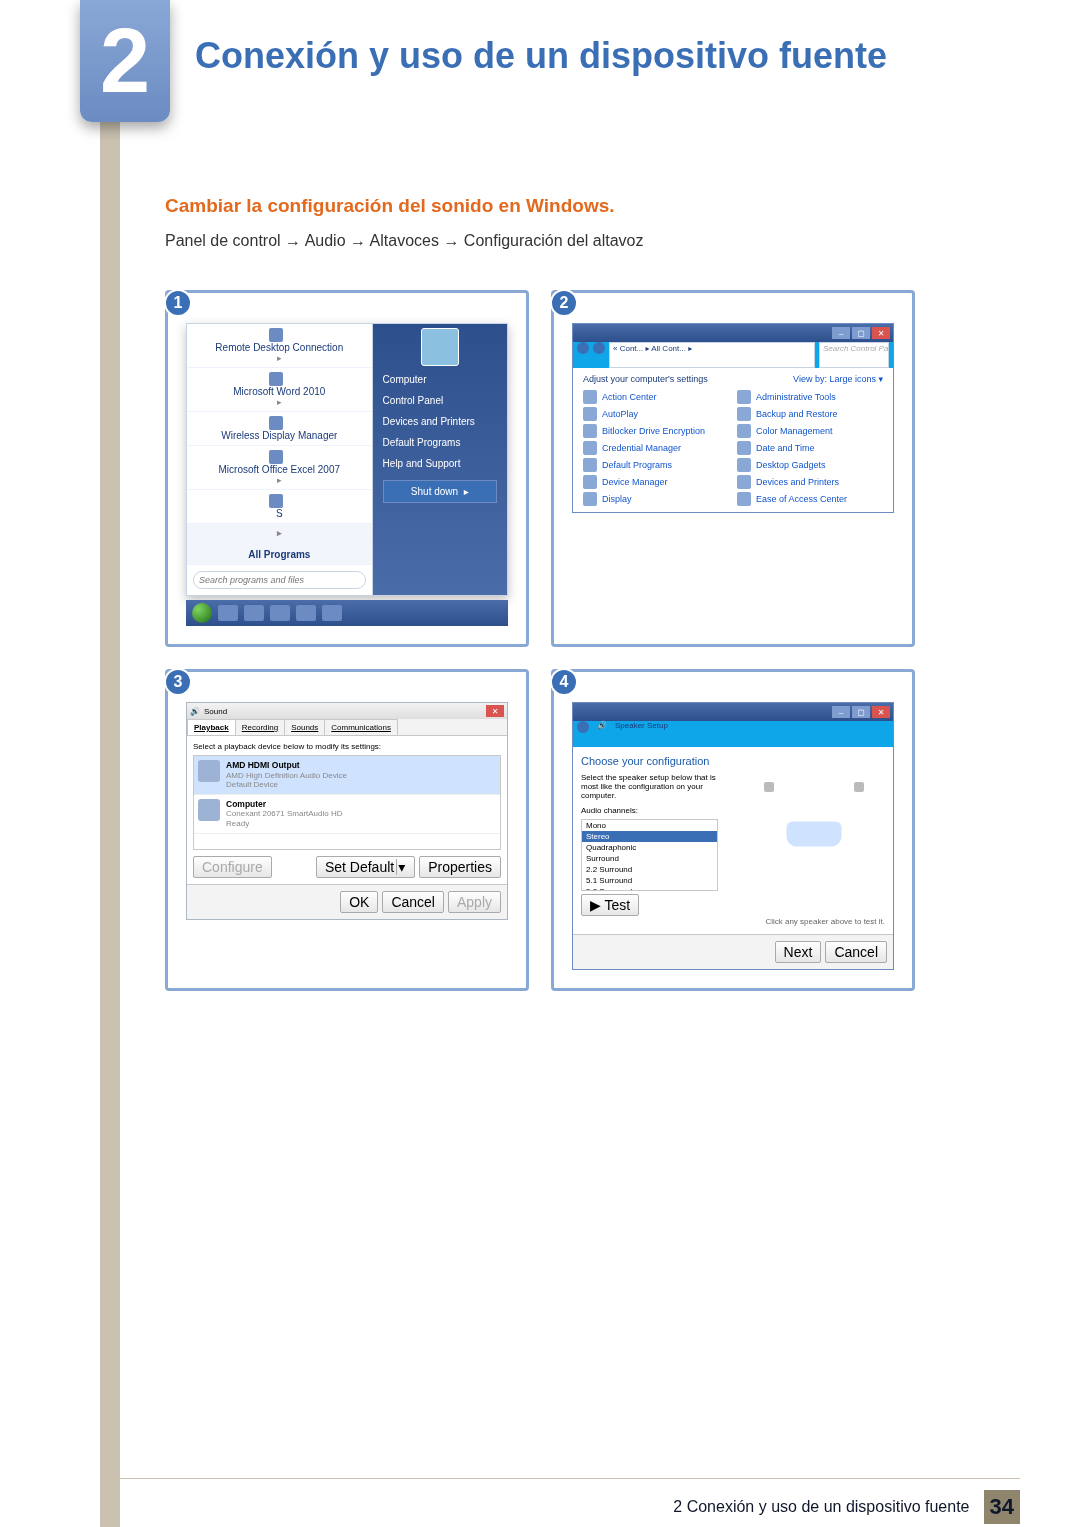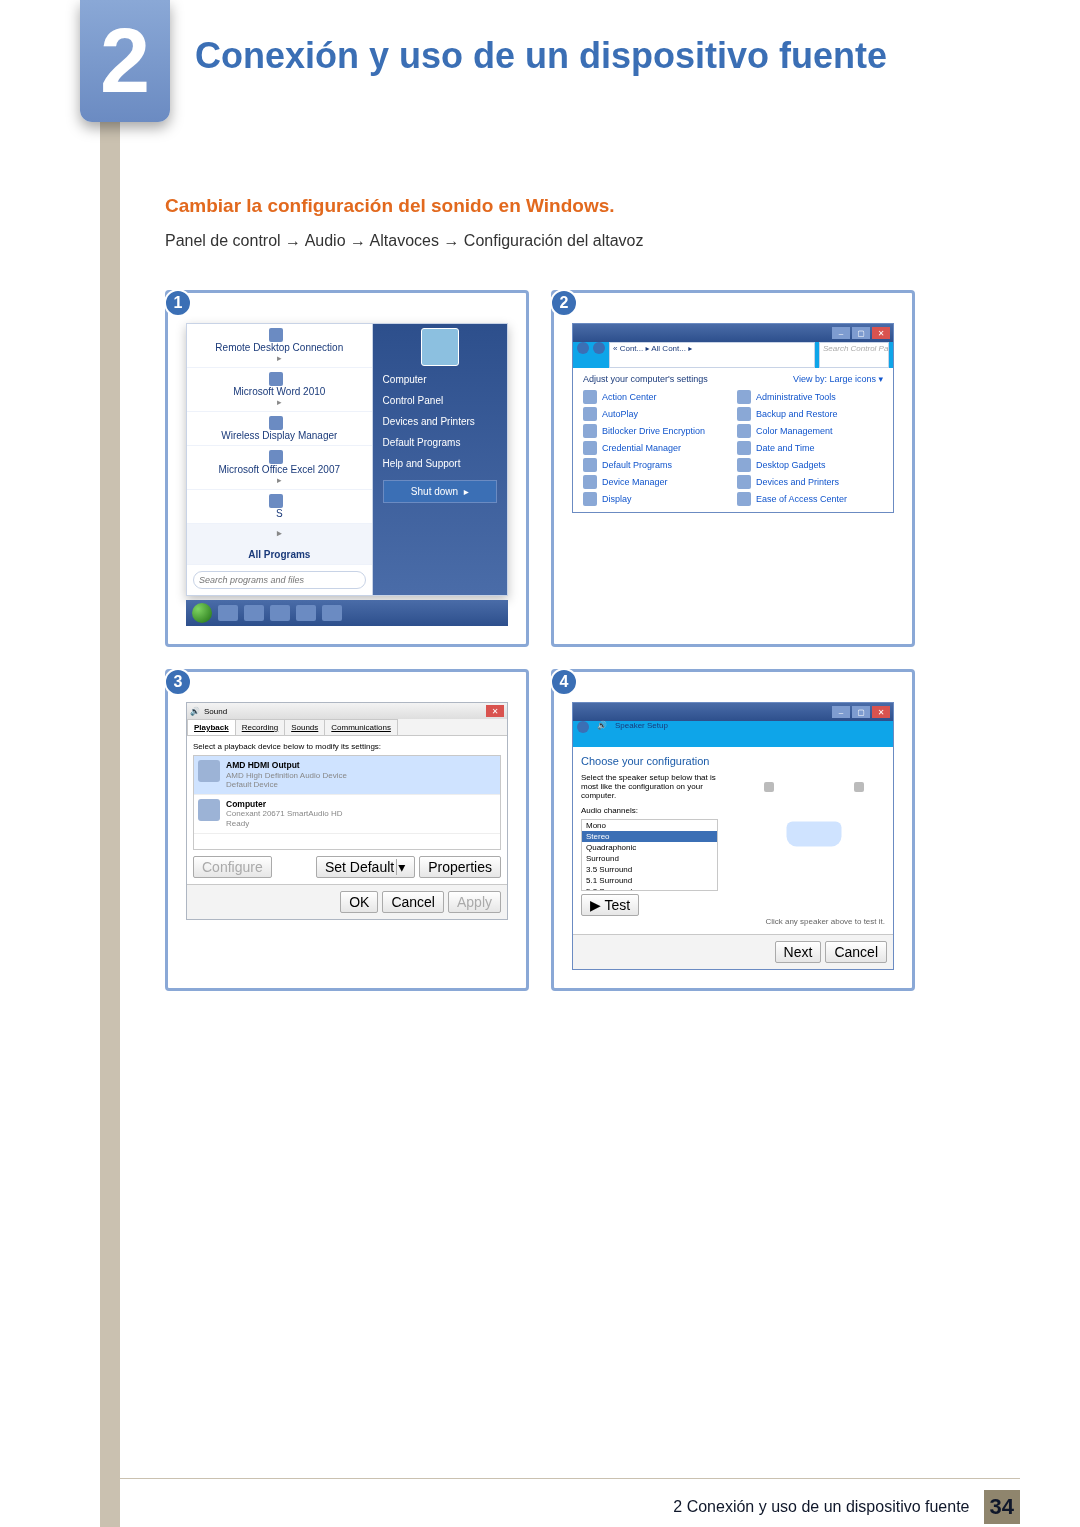--- a/index.html
+++ b/index.html
@@ -340,21 +340,21 @@
           <div class="spk-h">Choose your configuration</div>
           <div class="spk-flex">
             <div class="spk-left">
               <div class="spk-sub">Select the speaker setup below that is most like the configuration on your computer.</div>
               <div style="font-size:8px;">Audio channels:</div>
               <div class="chan-list">
                 <div>Mono</div>
                 <div class="sel">Stereo</div>
                 <div>Quadraphonic</div>
                 <div>Surround</div>
-                <div>3.5 Surround</div>
+                <div>2.2 Surround</div>
                 <div>5.1 Surround</div>
                 <div>5.2 Surround</div>
               </div>
               <div style="margin-top:6px;"><span class="btn">▶ Test</span></div>
             </div>
             <div class="spk-right">
               <div class="spk-dot" style="left:15%;top:8%;"></div>
               <div class="spk-dot" style="right:15%;top:8%;"></div>
               <div class="couch"></div>
             </div>

